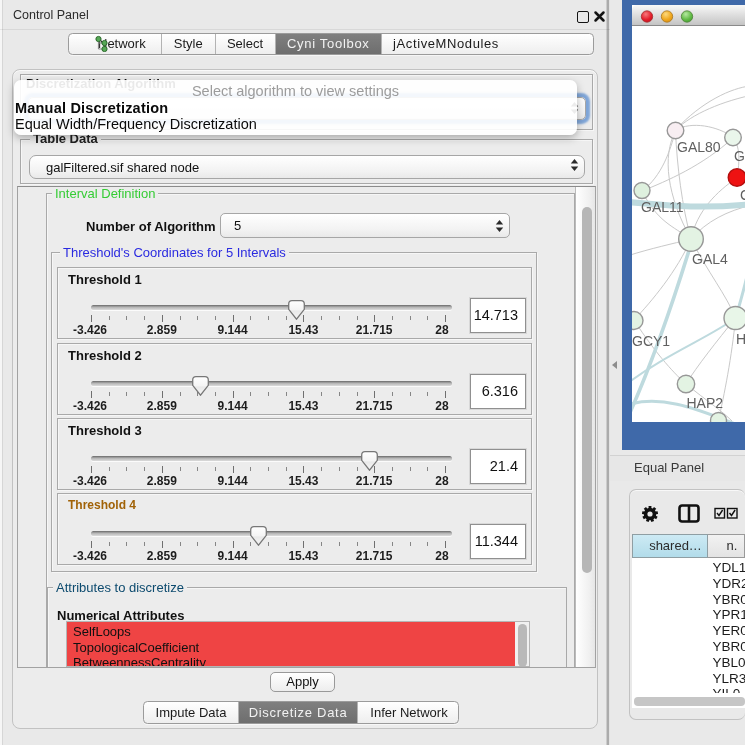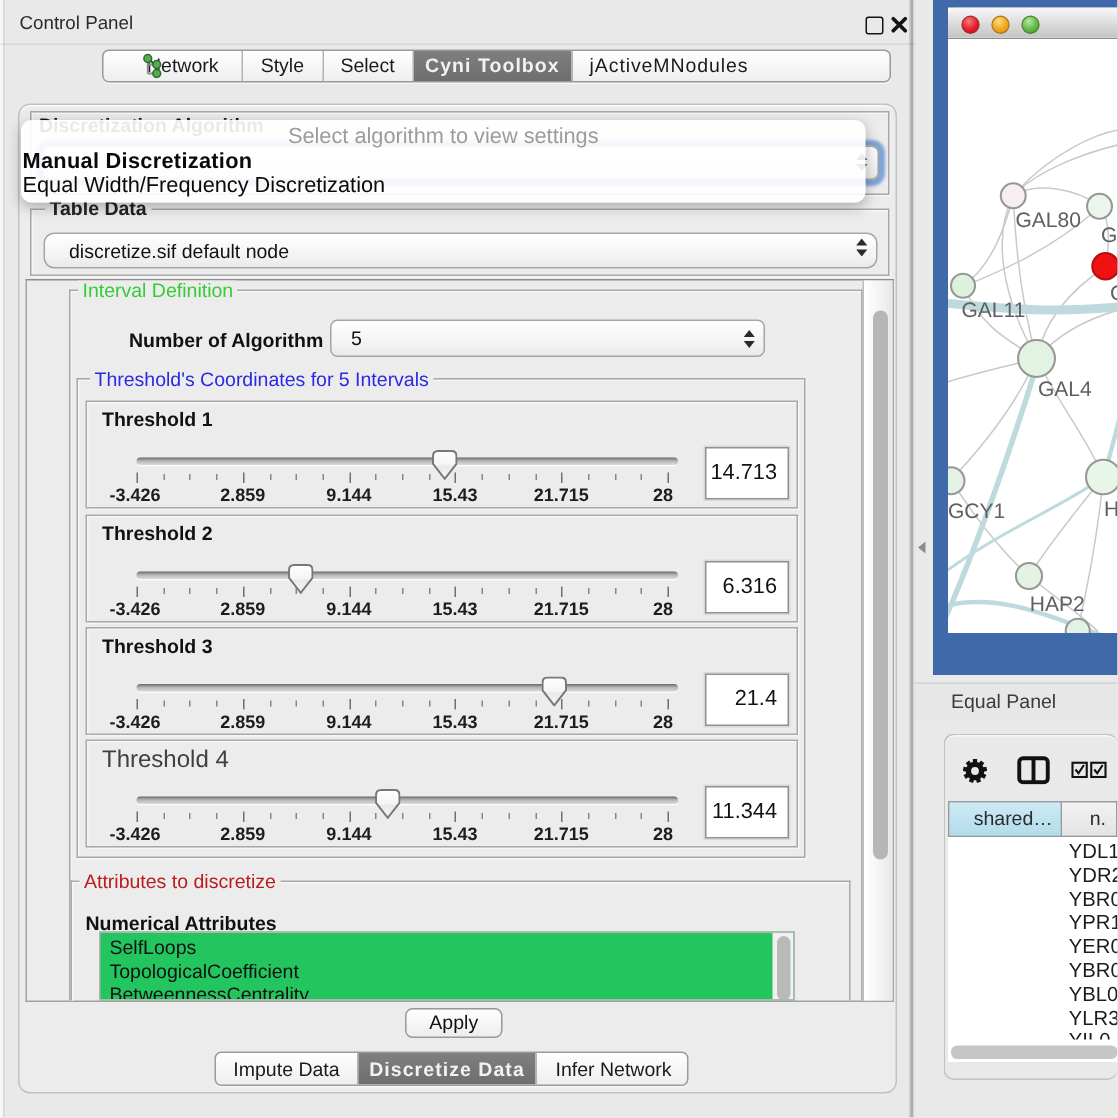--- a/index.html
+++ b/index.html
@@ -3,21 +3,21 @@
 <style>
   html,body { margin:0; padding:0; }
   body { width:745px; height:745px; position:relative; overflow:hidden;
          font-family:"Liberation Sans", sans-serif; background:#e9e9e9; }
   .abs { position:absolute; }
   .etch { position:absolute; border:1px solid #a9a9a9; box-shadow:1px 1px 0 rgba(255,255,255,.55), inset 1px 1px 0 rgba(255,255,255,.55); box-sizing:border-box; }
   .gtitle { position:absolute; font-size:13px; background:#ececec; padding:0 3px; line-height:13px; }
   .seg { position:absolute; display:flex; border:1px solid #9b9b9b; border-radius:4.5px; background:linear-gradient(#ffffff,#eeeeee); box-shadow:0 1px 0 rgba(255,255,255,.6); box-sizing:border-box; overflow:hidden; }
   .seg > div { font-size:13px; color:#1a1a1a; text-align:center; line-height:20px; border-right:1px solid #b3b3b3; box-sizing:border-box; white-space:nowrap; flex:none; }
   .seg > div:last-child { border-right:none; }
-  .seg > div.on { background:linear-gradient(#7f7f7f,#6e6e6e); color:#f2f2f2; letter-spacing:0.7px;font-weight:bold; }
+  .seg > div.on { background:linear-gradient(#7f7f7f,#6e6e6e); color:#f2f2f2; letter-spacing:0.7px; }
   .combo { position:absolute; background:linear-gradient(#ffffff,#f2f2f2 70%,#e9e9e9); border:1px solid #a6a6a6; border-radius:5px; box-sizing:border-box; font-size:13px; color:#111; }
 </style></head>
 <body>
 
 <div class="abs" style="left:0;top:0;width:610px;height:745px;background:#e9e9e9"></div>
 <div class="abs" style="left:0;top:0;width:2px;height:745px;background:#f6f6f6"></div>
 <div class="abs" style="left:2px;top:0;width:1px;height:745px;background:#d6d6d6"></div>
 <div class="abs" style="left:606px;top:0;width:1px;height:745px;background:#cccccc"></div>
 <div class="abs" style="left:607px;top:0;width:2px;height:745px;background:#ababab"></div>
 <div class="abs" style="left:609px;top:0;width:1px;height:745px;background:#e2e2e2"></div>
@@ -49,21 +49,21 @@
 <div class="gtitle" style="left:23px;top:77px;font-weight:bold;color:#151515;background:transparent">Discretization Algorithm</div>
 
 <div class="combo" style="left:28px;top:97px;width:558px;height:23px;box-shadow:0 0 2px 3.5px rgba(100,148,210,0.8)"></div>
 <svg class="abs" style="left:570px;top:102px" width="9" height="12" viewBox="0 0 9 12">
     <path d="M4.5 0 L8.2 4.6 L0.8 4.6 Z" fill="#333"></path>
     <path d="M4.5 12 L8.2 7.4 L0.8 7.4 Z" fill="#333"></path>
   </svg>
 
 <div class="etch" style="left:20px;top:139px;width:573px;height:45px"></div>
 <div class="gtitle" style="left:30px;top:132px;font-weight:bold;color:#222">Table Data</div>
-<div class="combo" style="left:29px;top:155px;width:556px;height:24px;line-height:23px;border-radius:7px;padding-left:16px">discretize.sif default node</div>
+<div class="combo" style="left:29px;top:155px;width:556px;height:24px;line-height:23px;border-radius:7px;padding-left:16px">galFiltered.sif shared node</div>
 <svg class="abs" style="left:570px;top:159px" width="9" height="12" viewBox="0 0 9 12">
     <path d="M4.5 0 L8.2 4.6 L0.8 4.6 Z" fill="#2b2b2b"></path>
     <path d="M4.5 12 L8.2 7.4 L0.8 7.4 Z" fill="#2b2b2b"></path>
   </svg>
 
 <div class="abs" style="left:17px;top:186px;width:579px;height:482px;background:#ececec;border:1px solid #a2a2a2;border-top-color:#8c8c8c;box-sizing:border-box"></div>
 
 <div class="abs" style="left:46px;top:193px;width:529px;height:474px;border:1px solid #a9a9a9;border-bottom:none;box-shadow:inset 1px 1px 0 rgba(255,255,255,.55);box-sizing:border-box"></div>
 <div class="gtitle" style="left:52px;top:187px;color:#35cc35">Interval Definition</div>
 
@@ -200,21 +200,21 @@
         <stop offset="0.5" stop-color="#f4f4f4"></stop>
         <stop offset="0.55" stop-color="#e9e9e9"></stop>
         <stop offset="1" stop-color="#f6f6f6"></stop>
       </linearGradient>
     </defs>
  <path d="M 4 0.7 L 13 0.7 Q 16.3 0.7 16.3 4 L 16.3 9.3 L 8.5 19.2 L 0.7 9.3 L 0.7 4 Q 0.7 0.7 4 0.7 Z" fill="url(#th3)" stroke="#777777" stroke-width="1.3"></path>
 </svg>
 <div style="position:absolute;left:470px;top:449px;width:56px;height:35px;background:#fff;border:1px solid #909090;box-shadow:0 0 0 1px #d8d8d8;box-sizing:border-box;font-size:14.5px;color:#111;text-align:right;padding:8px 7px 0 0">21.4</div>
 
 <div class="etch" style="position:absolute;left:57px;top:493px;width:475px;height:72px"></div>
-<div style="position:absolute;left:68px;top:498px;font-size:16px;font-weight:normal;color:#404040">Threshold 4</div>
+<div style="position:absolute;left:68px;top:498px;font-size:12px;font-weight:bold;color:#a16207">Threshold 4</div>
 <div style="position:absolute;left:91px;top:531px;width:361px;height:4.5px;border-radius:2.5px;background:linear-gradient(#686868,#b5b5b5 45%,#dcdcdc);box-shadow:0 1px 0 rgba(255,255,255,.8)"></div>
 <div style="position:absolute;left:91.0px;top:540.5px;width:1px;height:7.5px;background:#6f6f6f"></div>
 <div style="position:absolute;left:108.7px;top:541.5px;width:1px;height:4px;background:#868686"></div>
 <div style="position:absolute;left:126.4px;top:541.5px;width:1px;height:4px;background:#868686"></div>
 <div style="position:absolute;left:144.1px;top:541.5px;width:1px;height:4px;background:#868686"></div>
 <div style="position:absolute;left:161.8px;top:540.5px;width:1px;height:7.5px;background:#6f6f6f"></div>
 <div style="position:absolute;left:179.5px;top:541.5px;width:1px;height:4px;background:#868686"></div>
 <div style="position:absolute;left:197.2px;top:541.5px;width:1px;height:4px;background:#868686"></div>
 <div style="position:absolute;left:214.9px;top:541.5px;width:1px;height:4px;background:#868686"></div>
 <div style="position:absolute;left:232.6px;top:540.5px;width:1px;height:7.5px;background:#6f6f6f"></div>
@@ -243,23 +243,23 @@
         <stop offset="0.5" stop-color="#f4f4f4"></stop>
         <stop offset="0.55" stop-color="#e9e9e9"></stop>
         <stop offset="1" stop-color="#f6f6f6"></stop>
       </linearGradient>
     </defs>
  <path d="M 4 0.7 L 13 0.7 Q 16.3 0.7 16.3 4 L 16.3 9.3 L 8.5 19.2 L 0.7 9.3 L 0.7 4 Q 0.7 0.7 4 0.7 Z" fill="url(#th4)" stroke="#777777" stroke-width="1.3"></path>
 </svg>
 <div style="position:absolute;left:470px;top:524px;width:56px;height:35px;background:#fff;border:1px solid #909090;box-shadow:0 0 0 1px #d8d8d8;box-sizing:border-box;font-size:14.5px;color:#111;text-align:right;padding:8px 7px 0 0">11.344</div>
 
 <div class="abs" style="left:47px;top:587px;width:520px;height:80px;border:1px solid #a9a9a9;border-bottom:none;box-shadow:inset 1px 1px 0 rgba(255,255,255,.55);box-sizing:border-box"></div>
-<div class="gtitle" style="left:53px;top:581px;color:#b91c1c">Attributes to discretize</div>
+<div class="gtitle" style="left:53px;top:581px;color:#0c4a6e">Attributes to discretize</div>
 <div class="abs" style="left:57px;top:608px;font-size:13px;font-weight:bold;color:#111">Numerical Attributes</div>
-<div class="abs" style="left:66px;top:621px;width:464px;height:46px;background:#22c55e;border:1px solid #b5b5b5;box-sizing:border-box;overflow:hidden">
+<div class="abs" style="left:66px;top:621px;width:464px;height:46px;background:#ef4444;border:1px solid #b5b5b5;box-sizing:border-box;overflow:hidden">
   <div style="font-size:13px;color:#111;padding:2px 0 0 6px;line-height:15.5px">SelfLoops<br>TopologicalCoefficient<br>BetweennessCentrality</div>
   <div style="position:absolute;right:0;top:0;width:14px;height:46px;background:#f1f1f1"></div>
   <div style="position:absolute;right:2.5px;top:1.5px;width:9px;height:43px;background:#b9b9b9;border-radius:4.5px"></div>
 </div>
 
 <div class="abs" style="left:576px;top:187px;width:19px;height:480px;background:linear-gradient(to right,#ffffff,#f0f0f0 70%,#e6e6e6)"></div>
 <div class="abs" style="left:575px;top:187px;width:1px;height:480px;background:#bbbbbb"></div>
 <div class="abs" style="left:582px;top:207px;width:10px;height:366px;background:#b6b6b6;border-radius:5px"></div>
 
 <div class="abs" style="left:270px;top:672px;width:65px;height:20px;border:1px solid #999;border-radius:5px;background:linear-gradient(#ffffff,#ededed);box-sizing:border-box;text-align:center;font-size:13px;line-height:18px;color:#111">Apply</div>

